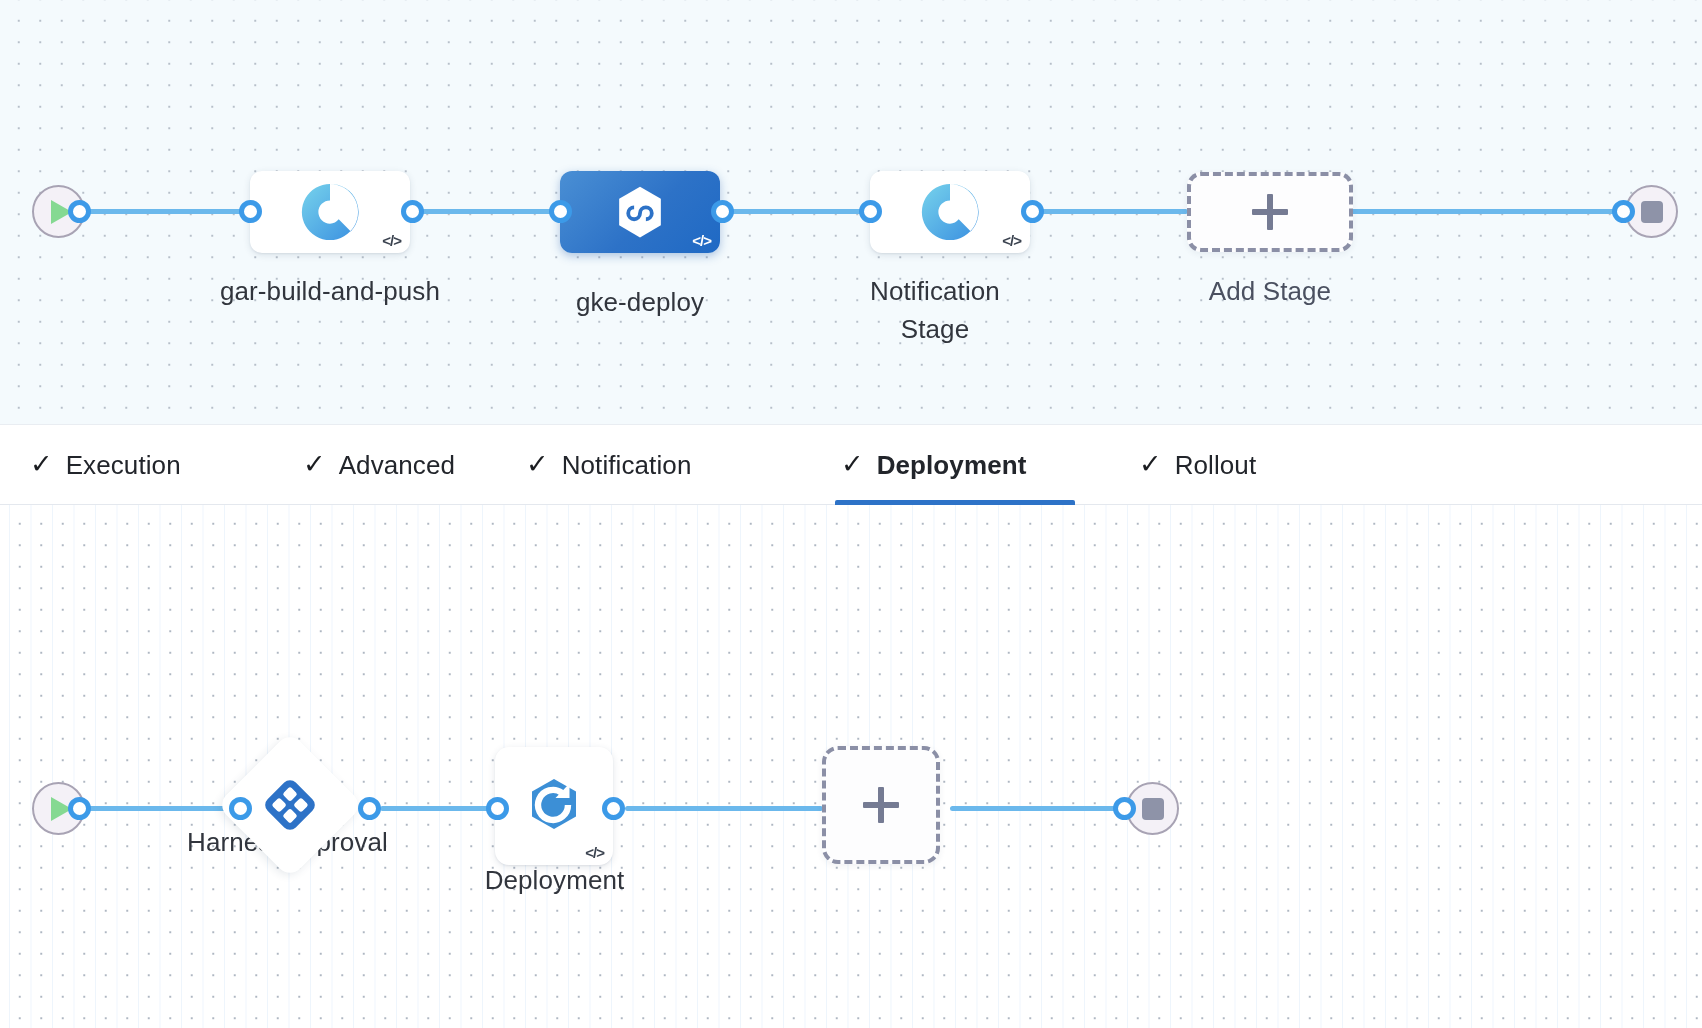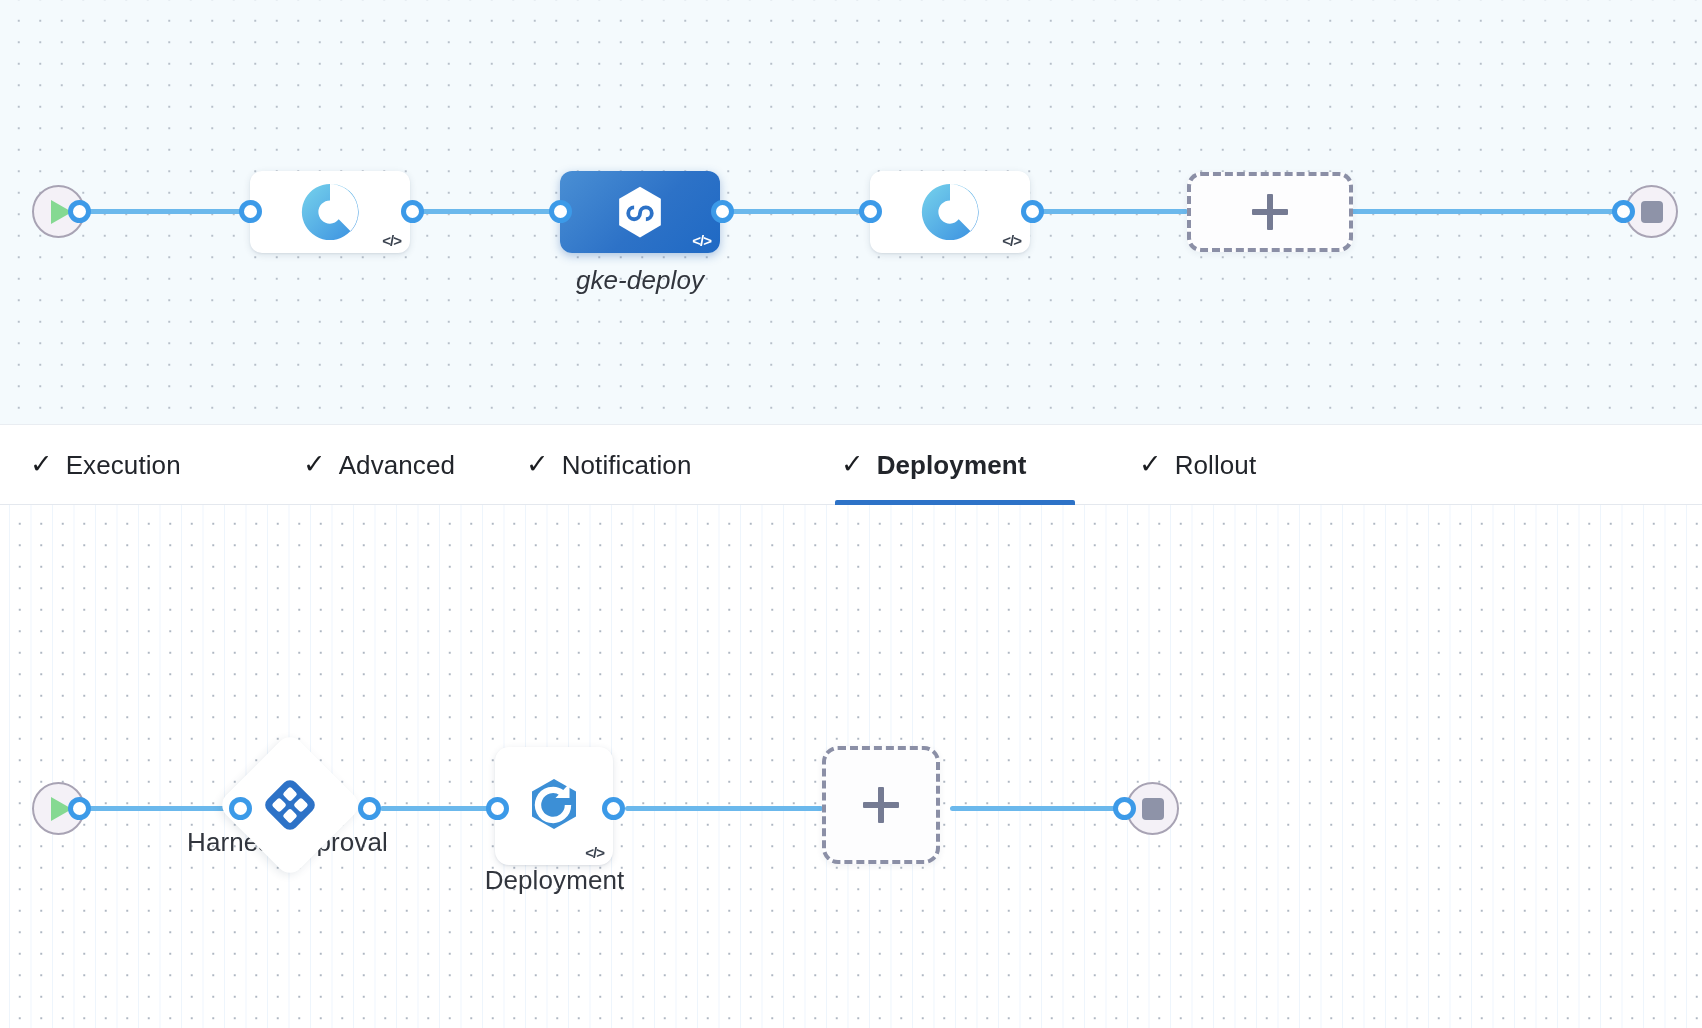--- a/index.html
+++ b/index.html
@@ -238,50 +238,53 @@
         </linearGradient>
       </defs>
       <path d="M32 3 A29 29 0 1 1 31.9 3 Z M32 3 L32 20 A12 12 0 0 0 20 32 A12 12 0 0 0 32 44 A12 12 0 0 0 41 39.5 L53.5 52 A29 29 0 0 0 32 3 Z" fill="url(#ciGrad1)" fill-rule="evenodd"></path>
       <circle cx="32" cy="32" r="29" fill="none"></circle>
       <path d="M32 3 a29 29 0 0 1 21.5 48.5 L41 39.5 a12 12 0 0 0 3-7.5 a12 12 0 0 0-12-12 z" fill="#ffffff" opacity="0"></path>
     </svg>
     <span class="code-badge">&lt;/&gt;</span>
   </div>
   <div class="port" style="left:239px; top:200px;"></div>
   <div class="port" style="left:401px; top:200px;"></div>
+  <div class="caption" style="left:210px; top:272px; width:240px;">gar-build-and-push</div>
 
   <div class="node stage selected" style="left:560px; top:171px;">
     <svg width="58" height="58" viewBox="0 0 64 64">
       <path d="M32 4 L55 17.5 L55 46.5 L32 60 L9 46.5 L9 17.5 Z" fill="#ffffff"></path>
       <path d="M25.5 27 a6.5 6.5 0 1 0 6.5 6.5 a6.5 6.5 0 1 1 6.5 6.5 a6.5 6.5 0 1 0-6.5-6.5 a6.5 6.5 0 1 1-6.5-6.5 z" fill="none" stroke="#2d72c7" stroke-width="4.2" stroke-linecap="round"></path>
     </svg>
     <span class="code-badge">&lt;/&gt;</span>
   </div>
   <div class="port" style="left:549px; top:200px;"></div>
   <div class="port" style="left:711px; top:200px;"></div>
-  <div class="caption" style="left:520px; top:261px; width:240px;font-style:italic;">gke-deploy</div>
+  <div class="caption" style="left:520px; top:283px; width:240px;">gke-deploy</div>
 
   <div class="node stage" style="left:870px; top:171px;">
     <svg width="62" height="62" viewBox="0 0 64 64">
       <defs>
         <linearGradient id="ciGrad2" x1="0" y1="0" x2="1" y2="1">
           <stop offset="0%" stop-color="#77d3ec"></stop>
           <stop offset="100%" stop-color="#3a8fe0"></stop>
         </linearGradient>
       </defs>
       <path d="M32 3 A29 29 0 1 1 31.9 3 Z M32 3 L32 20 A12 12 0 0 0 20 32 A12 12 0 0 0 32 44 A12 12 0 0 0 41 39.5 L53.5 52 A29 29 0 0 0 32 3 Z" fill="url(#ciGrad2)" fill-rule="evenodd"></path>
     </svg>
     <span class="code-badge">&lt;/&gt;</span>
   </div>
   <div class="port" style="left:859px; top:200px;"></div>
   <div class="port" style="left:1021px; top:200px;"></div>
+  <div class="caption" style="left:840px; top:272px; width:190px;">Notification Stage</div>
 
   <div class="add-node stage-add" style="left:1187px; top:172px;">
     <span class="plus"></span>
   </div>
+  <div class="caption muted" style="left:1170px; top:272px; width:200px;">Add Stage</div>
 
   <div class="port" style="left:1612px; top:200px;"></div>
   <div class="terminal" style="left:1625px; top:185px;">
     <div class="stop-sq"></div>
   </div>
 </div>
 
 <div class="tab-bar">
 
   <div class="tab" style="left:24px;">

